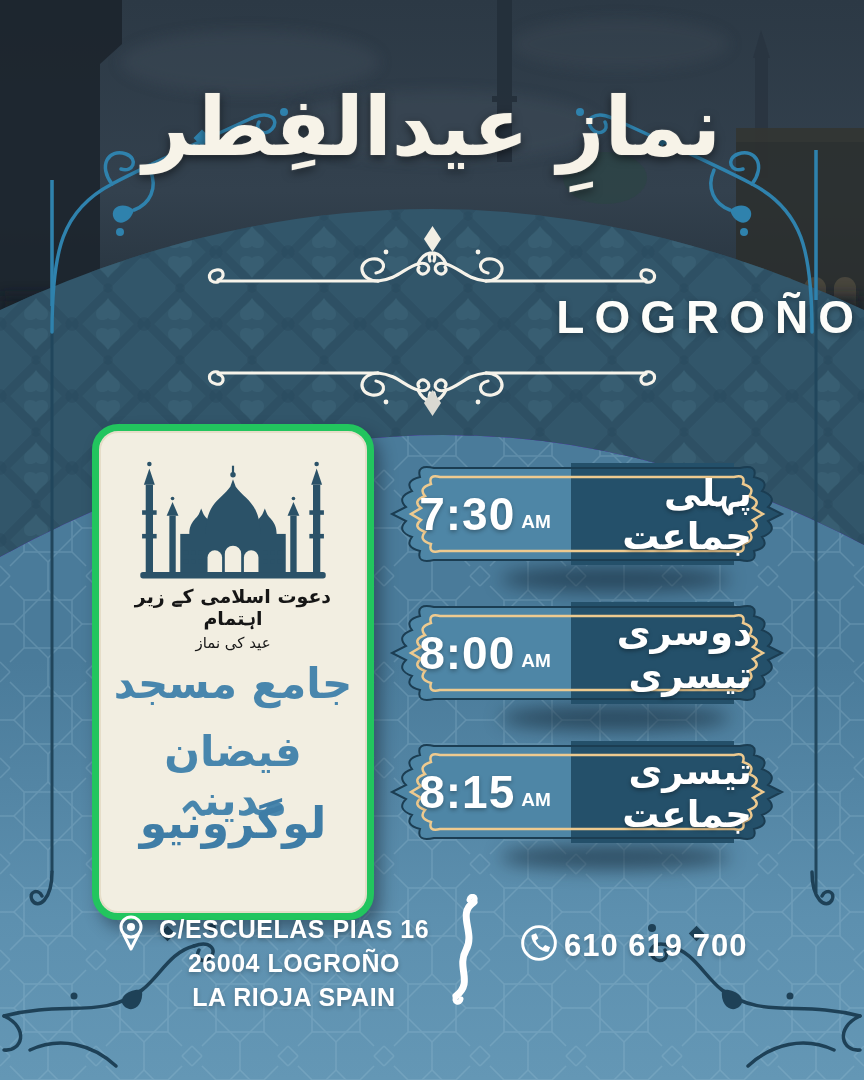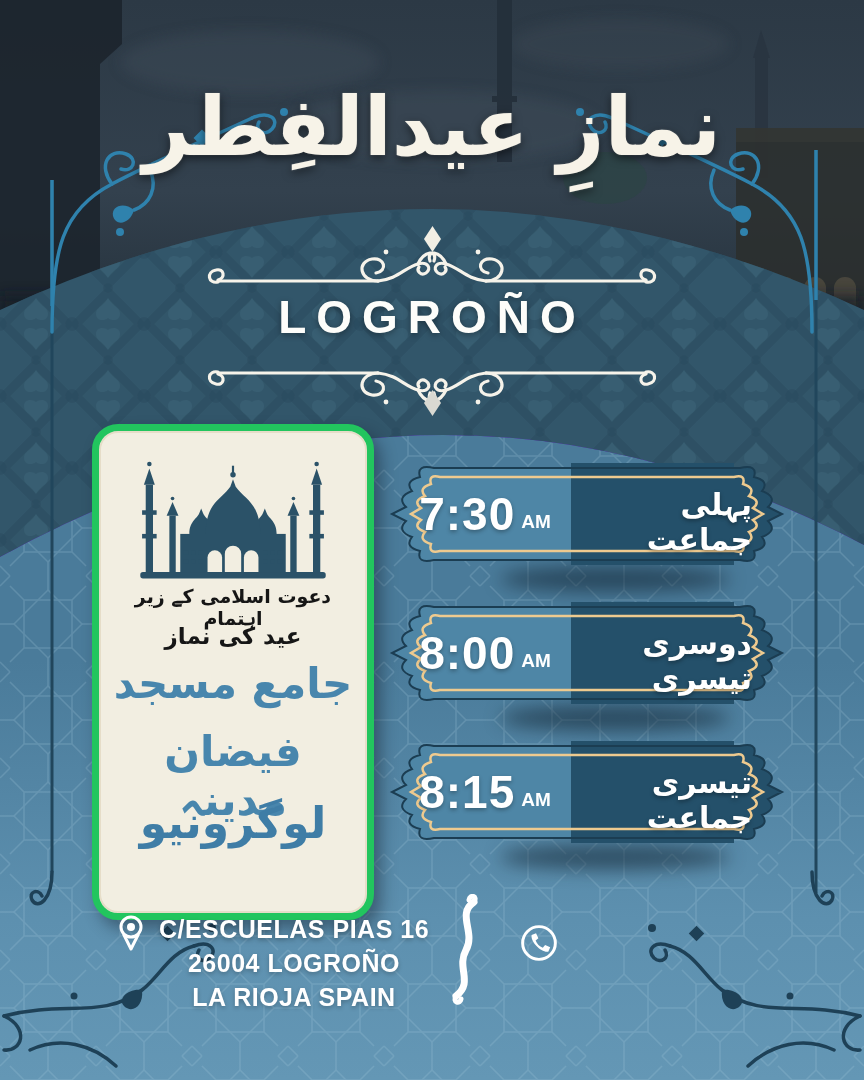--- a/index.html
+++ b/index.html
@@ -8,53 +8,53 @@
   .bg{position:absolute;left:0;top:0;}
   .abs{position:absolute;}
 
   
   .title{left:0;top:52px;width:864px;text-align:center;
          font-family:"DejaVu Sans",sans-serif;font-weight:bold;font-size:82px;
          color:#f7f3e8;direction:rtl;line-height:150px;
          text-shadow:0 3px 10px rgba(0,0,0,.55), 0 0 2px rgba(255,255,255,.25);}
 
   
-  .city{left:0;top:290px;width:864px;text-align:center;color:#fdfdfa;
+  .city{left:0;top:290px;width:864px;text-align:right;color:#fdfdfa;
         font-size:46px;font-weight:bold;letter-spacing:10px;box-sizing:border-box;
         text-shadow:0 2px 6px rgba(0,0,0,.35);}
   .orn{left:202px;width:460px;height:64px;}
   .orn-top{top:238px;}
   .orn-bot{top:352px;transform:scaleY(-1);}
   .diamond{width:17px;height:26px;background:#f2efe4;left:424px;
            clip-path:polygon(50% 0,100% 50%,50% 100%,0 50%);}
   .d1{top:226px;} .d2{top:390px;background:#d9d9d2;}
 
   
   .card{left:92px;top:424px;width:268px;height:482px;background:#f2eee1;
         border:7px solid #22c55e;border-radius:26px;
         box-shadow:7px 9px 16px rgba(15,25,35,.42), inset 0 0 0 2px #e6ddc8;}
   .card .mosque{position:absolute;left:34px;top:12px;}
   .card .txt{position:absolute;left:8px;right:8px;text-align:center;direction:rtl;
              font-family:"DejaVu Sans",sans-serif;color:#161616;}
   .card .org{top:154px;font-size:19px;font-weight:600;}
-  .card .event{top:192px;font-size:23px;font-weight:700;}
+  .card .event{top:203px;font-size:15px;font-weight:400;}
   .card .mname{color:#4886ad;font-weight:bold;font-size:42px;}
   .m1{top:228px;} .m2{top:296px;} .m3{top:366px;color:#3f7da6 !important;font-size:44px !important;}
 
   
   .pill{left:392px;width:390px;height:104px;}
   .pill svg{position:absolute;left:0;top:0;overflow:visible;}
   .p1{top:462px;} .p2{top:601px;} .p3{top:740px;}
   .time{position:absolute;left:14px;top:0;width:158px;height:104px;
         display:flex;align-items:center;justify-content:center;gap:6px;color:#fff;}
   .time .t{font-size:46px;font-weight:bold;letter-spacing:1px;text-shadow:0 2px 4px rgba(0,0,0,.3);}
   .time .m{font-size:19px;font-weight:bold;margin-top:16px;}
-  .jlabel{position:absolute;left:188px;top:8px;width:172px;height:104px;
+  .jlabel{position:absolute;left:188px;top:1px;width:172px;height:104px;
           display:flex;align-items:center;justify-content:center;
-          font-family:"DejaVu Sans",sans-serif;font-size:30px;font-weight:bold;
+          font-family:"DejaVu Sans",sans-serif;font-size:37px;font-weight:bold;
           color:#fff;direction:rtl;text-shadow:0 2px 4px rgba(0,0,0,.35);}
   .pshadow{left:500px;width:230px;height:26px;border-radius:50%;
            background:rgba(8,22,33,.5);filter:blur(9px);}
   .s1{top:566px;} .s2{top:705px;} .s3{top:844px;}
 
   
   .addr{left:150px;top:912px;width:288px;text-align:center;color:#fff;
         font-size:25px;font-weight:bold;line-height:34px;letter-spacing:.5px;
         text-shadow:0 2px 4px rgba(0,0,0,.25);}
   .phone{left:564px;top:928px;color:#fff;font-size:31px;font-weight:bold;letter-spacing:1px;
@@ -319,14 +319,15 @@
   <svg class="abs sdiv" width="44" height="112" viewBox="0 0 44 112">
     <path d="M32 8 C14 20 34 38 24 56 C14 74 32 88 14 102" fill="none" stroke="#fff" stroke-width="7" stroke-linecap="round"></path>
     <path d="M32 8 C36 2 28 0 27 6" fill="none" stroke="#fff" stroke-width="5" stroke-linecap="round"></path>
     <path d="M14 102 C10 108 18 111 19 105" fill="none" stroke="#fff" stroke-width="5" stroke-linecap="round"></path>
   </svg>
 
   <svg class="abs ph-ic" width="38" height="38" viewBox="0 0 36 36">
     <circle cx="18" cy="18" r="15.5" fill="none" stroke="#fff" stroke-width="2.8"></circle>
     <path d="M11 10.5 l4.2 -1.8 2.2 4.8 -2.6 2.2 c1.2 3.2 3.6 5.6 6.8 6.8 l2.2 -2.6 4.8 2.2 -1.8 4.2 c-6.5 1.2 -17 -9.3 -15.8 -15.8 z" fill="#fff"></path>
   </svg>
+  <div class="abs phone">610 619 700</div>
 
 </div>
 
 </body></html>

